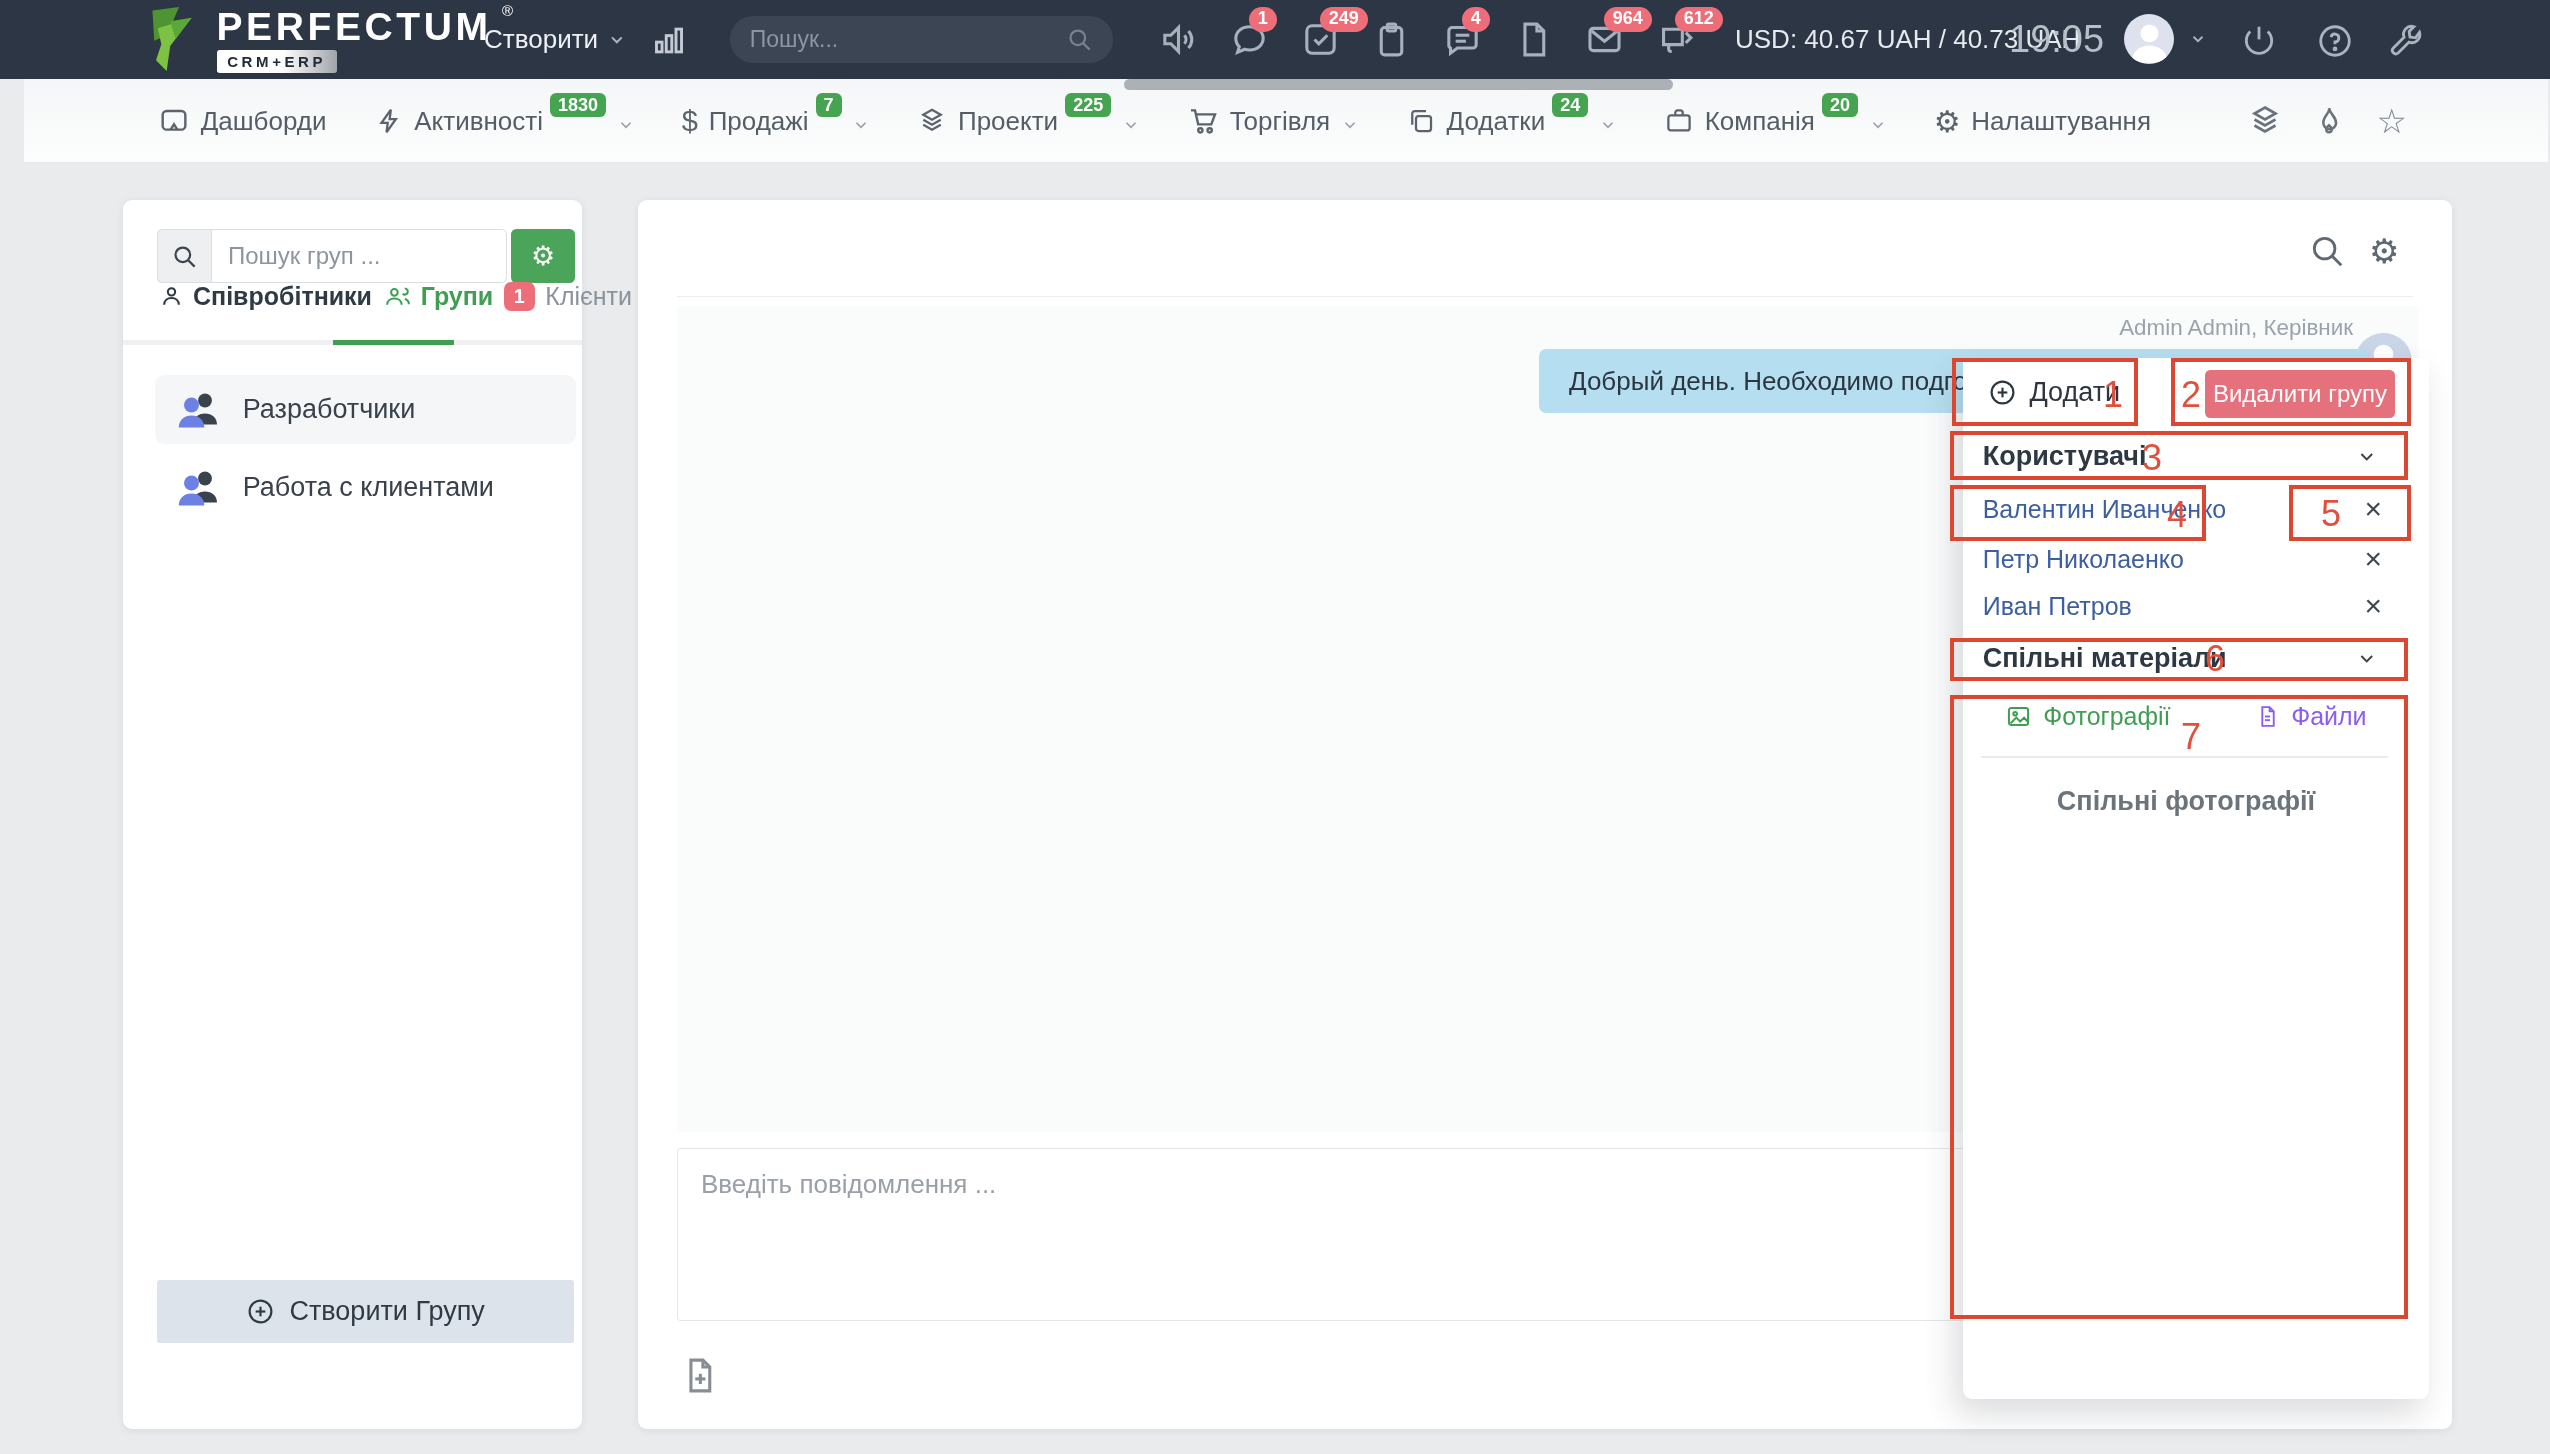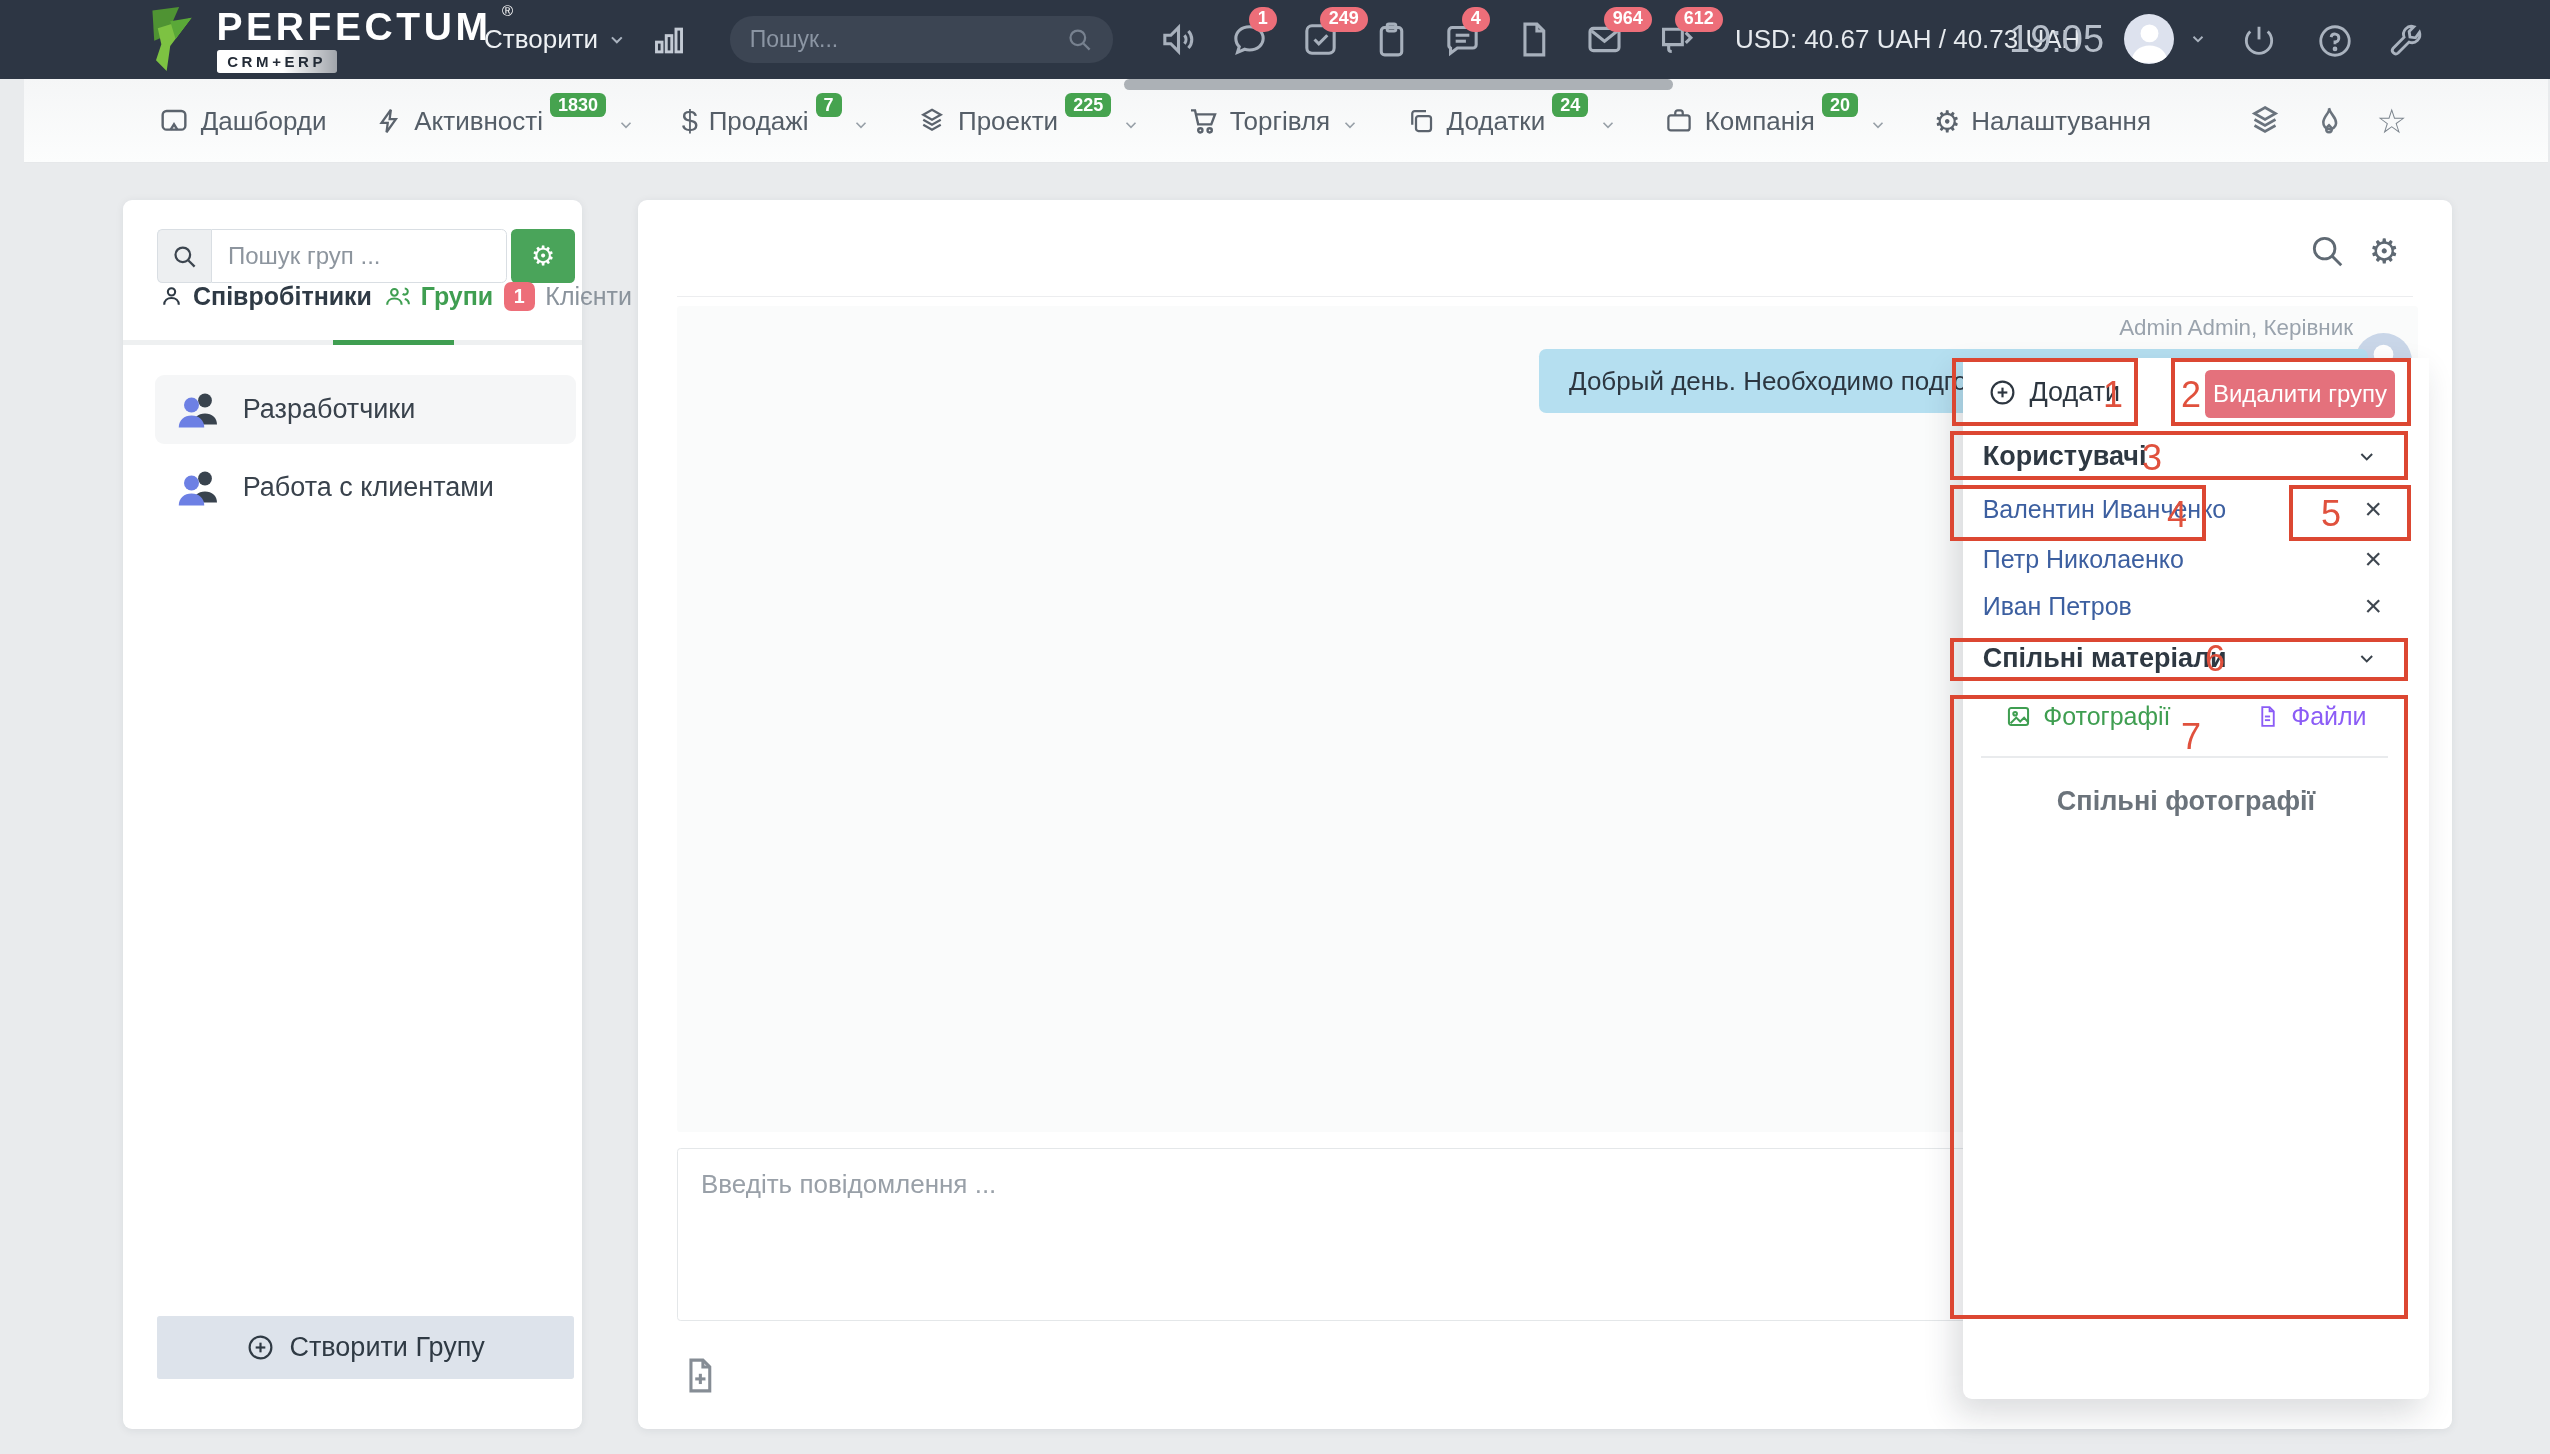--- a/index.html
+++ b/index.html
@@ -56,21 +56,21 @@
   .sb-tabs { position:absolute; left:36px; top:82px; width:394px; display:flex; align-items:center; gap:10.7px; }
   .sb-tab { display:flex; align-items:center; gap:9px; font-size:25px; cursor:pointer; white-space:nowrap; }
   .sb-tab.dark { color:#2f3a45; font-weight:bold; }
   .sb-tab.green { color:#3f9e51; font-weight:bold; }
   .sb-tab.gray { color:#8a939c; }
   .tab-badge { background:#ed6e79; color:#fff; font-size:19.7px; font-weight:bold; border-radius:7.2px; padding:2.7px 9.9px; }
   .sb-underline { position:absolute; left:0px; top:140px; width:459px; height:4.5px; background:#eef0f1; }
   .sb-underline-active { position:absolute; left:210px; top:140px; width:121px; height:4.5px; background:#3f9e51; }
   .sb-item { position:absolute; left:32px; width:421px; height:69px; display:flex; align-items:center; gap:23px; padding:0 19.7px; border-radius:9px; font-size:27px; color:#39424c; cursor:pointer; }
   .sb-item.sel { background:#f5f6f7; }
-  .sb-create { position:absolute; left:34px; top:1116px; width:417px; height:63px; background:#dde3eb; border:none; border-radius:2.7px; font-size:27px; color:#2f3a44; display:flex; align-items:center; justify-content:center; gap:14.3px; cursor:pointer; font-family:"Liberation Sans",sans-serif; }
+  .sb-create { position:absolute; left:34px; top:1080px; width:417px; height:63px; background:#dde3eb; border:none; border-radius:2.7px; font-size:27px; color:#2f3a44; display:flex; align-items:center; justify-content:center; gap:14.3px; cursor:pointer; font-family:"Liberation Sans",sans-serif; }
 
   
   .chat-top-icons { position:absolute; right:45px; top:32px; display:flex; gap:23px; color:#5f6973; }
   .chat-top-icons .cti { width:38px; height:38px; cursor:pointer; }
   .chat-divider { position:absolute; left:39px; right:39px; top:96px; height:0.9px; background:#ecedef; }
   .chat-area { position:absolute; left:39px; top:106px; width:1741px; height:826px; background:#fafbfb; border-radius:3.6px; }
   .chat-author { position:absolute; right:99px; top:115px; color:#9aa3ad; font-size:22.4px; }
   .chat-bubble { position:absolute; left:901px; top:149px; width:829px; height:64px; background:#b5dff0; border-radius:7.2px; font-size:26px; color:#2c3640; line-height:64px; padding:0 30px; white-space:nowrap; overflow:hidden; }
   .chat-msg-avatar { position:absolute; left:1717px; top:133px; width:57px; height:57px; border-radius:50%; background:#c9d6e8; overflow:hidden; }
   .chat-msg-avatar svg { display:block; margin:7.2px auto 0; }

